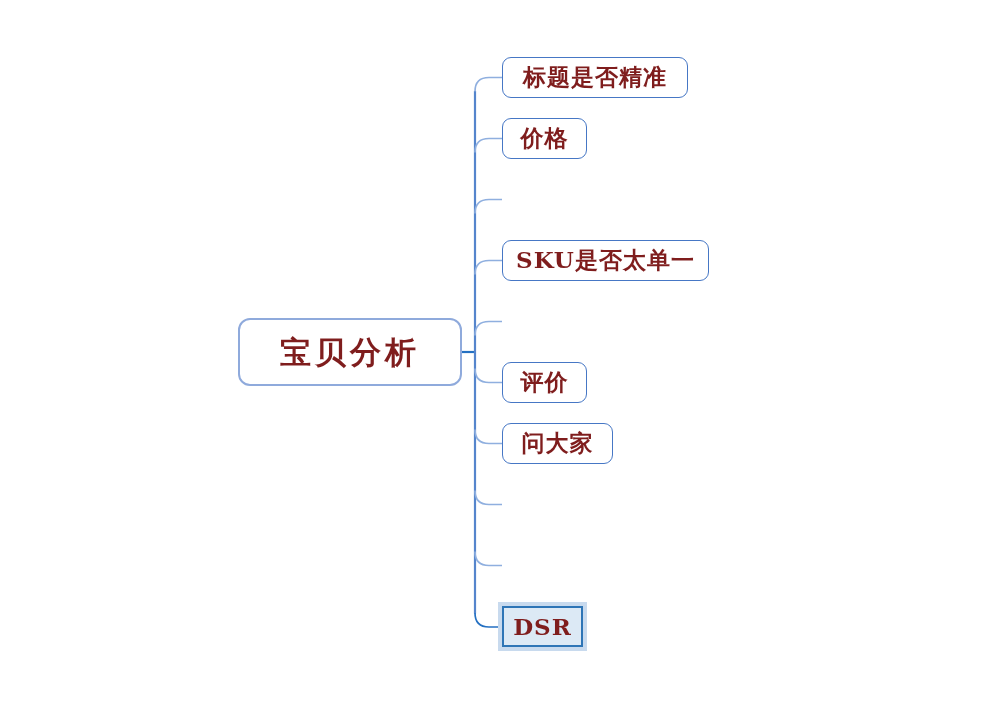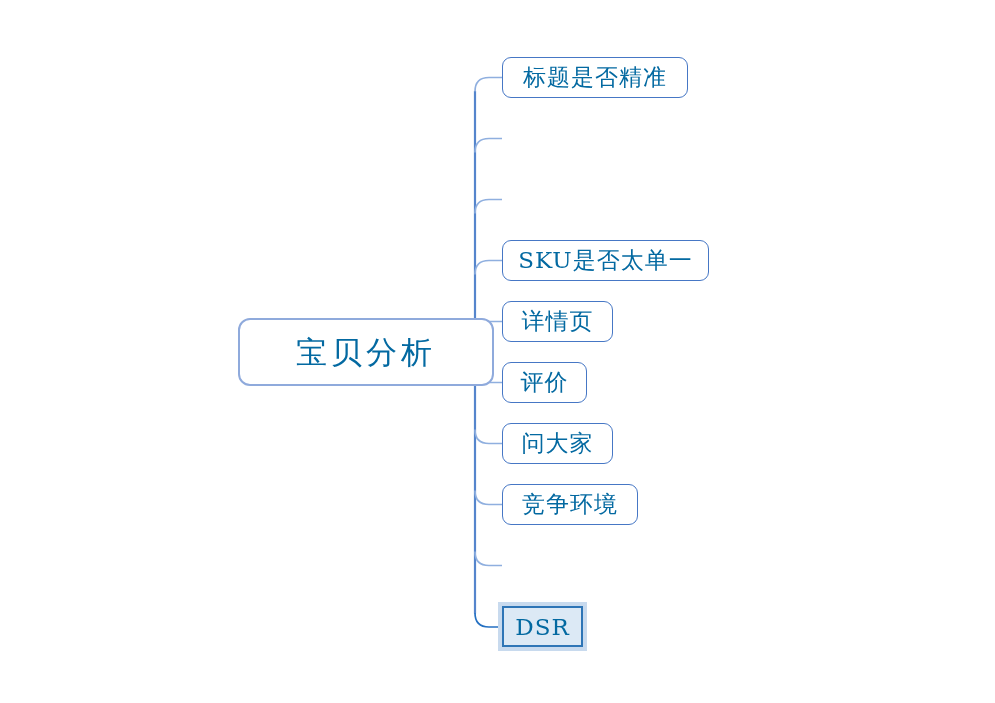--- a/index.html
+++ b/index.html
@@ -20,29 +20,30 @@
     left: 0;
     top: 0;
     width: 995px;
     height: 703px;
     pointer-events: none;
   }
   .topic {
     position: absolute;
     box-sizing: border-box;
     background: #ffffff;
-    color: #0369a1;
+    color: #7f1d1d;
     text-align: center;
     white-space: nowrap;
     cursor: default;
+    font-weight: bold;
   }
   .topic.central {
     left: 238px;
     top: 318px;
-    width: 256px;
+    width: 224px;
     height: 68px;
     line-height: 64px;
     font-size: 31px;
     letter-spacing: 4px;
     border: 2px solid #8faadc;
     border-radius: 12px;
   }
   .topic.child {
     left: 502px;
     height: 41px;
@@ -90,28 +91,27 @@
     <path d="M475,429.5 Q475,443.5 489,443.5 L502,443.5" stroke="#8fafdf" stroke-width="1.7"></path>
     <path d="M475,490.5 Q475,504.5 489,504.5 L502,504.5" stroke="#8fafdf" stroke-width="1.7"></path>
     <path d="M475,551.5 Q475,565.5 489,565.5 L502,565.5" stroke="#8fafdf" stroke-width="1.7"></path>
     <path d="M475,613 Q475,627 489,627 L498,627" stroke="#2470c2" stroke-width="1.7"></path>
   </svg>
 
   <div class="topic central">宝贝分析</div>
 
   <div class="topic child t1">标题是否精准</div>
 
+  <div class="topic child t2">价格</div>
 
 
   <div class="topic child t4">SKU是否太单一</div>
 
-  <div class="topic child t5">详情页</div>
 
   <div class="topic child t6">评价</div>
 
   <div class="topic child t7">问大家</div>
 
-  <div class="topic child t8">竞争环境</div>
 
 
   <div class="topic child t10 selected">DSR</div>
 
 </div>
 
 </body></html>

